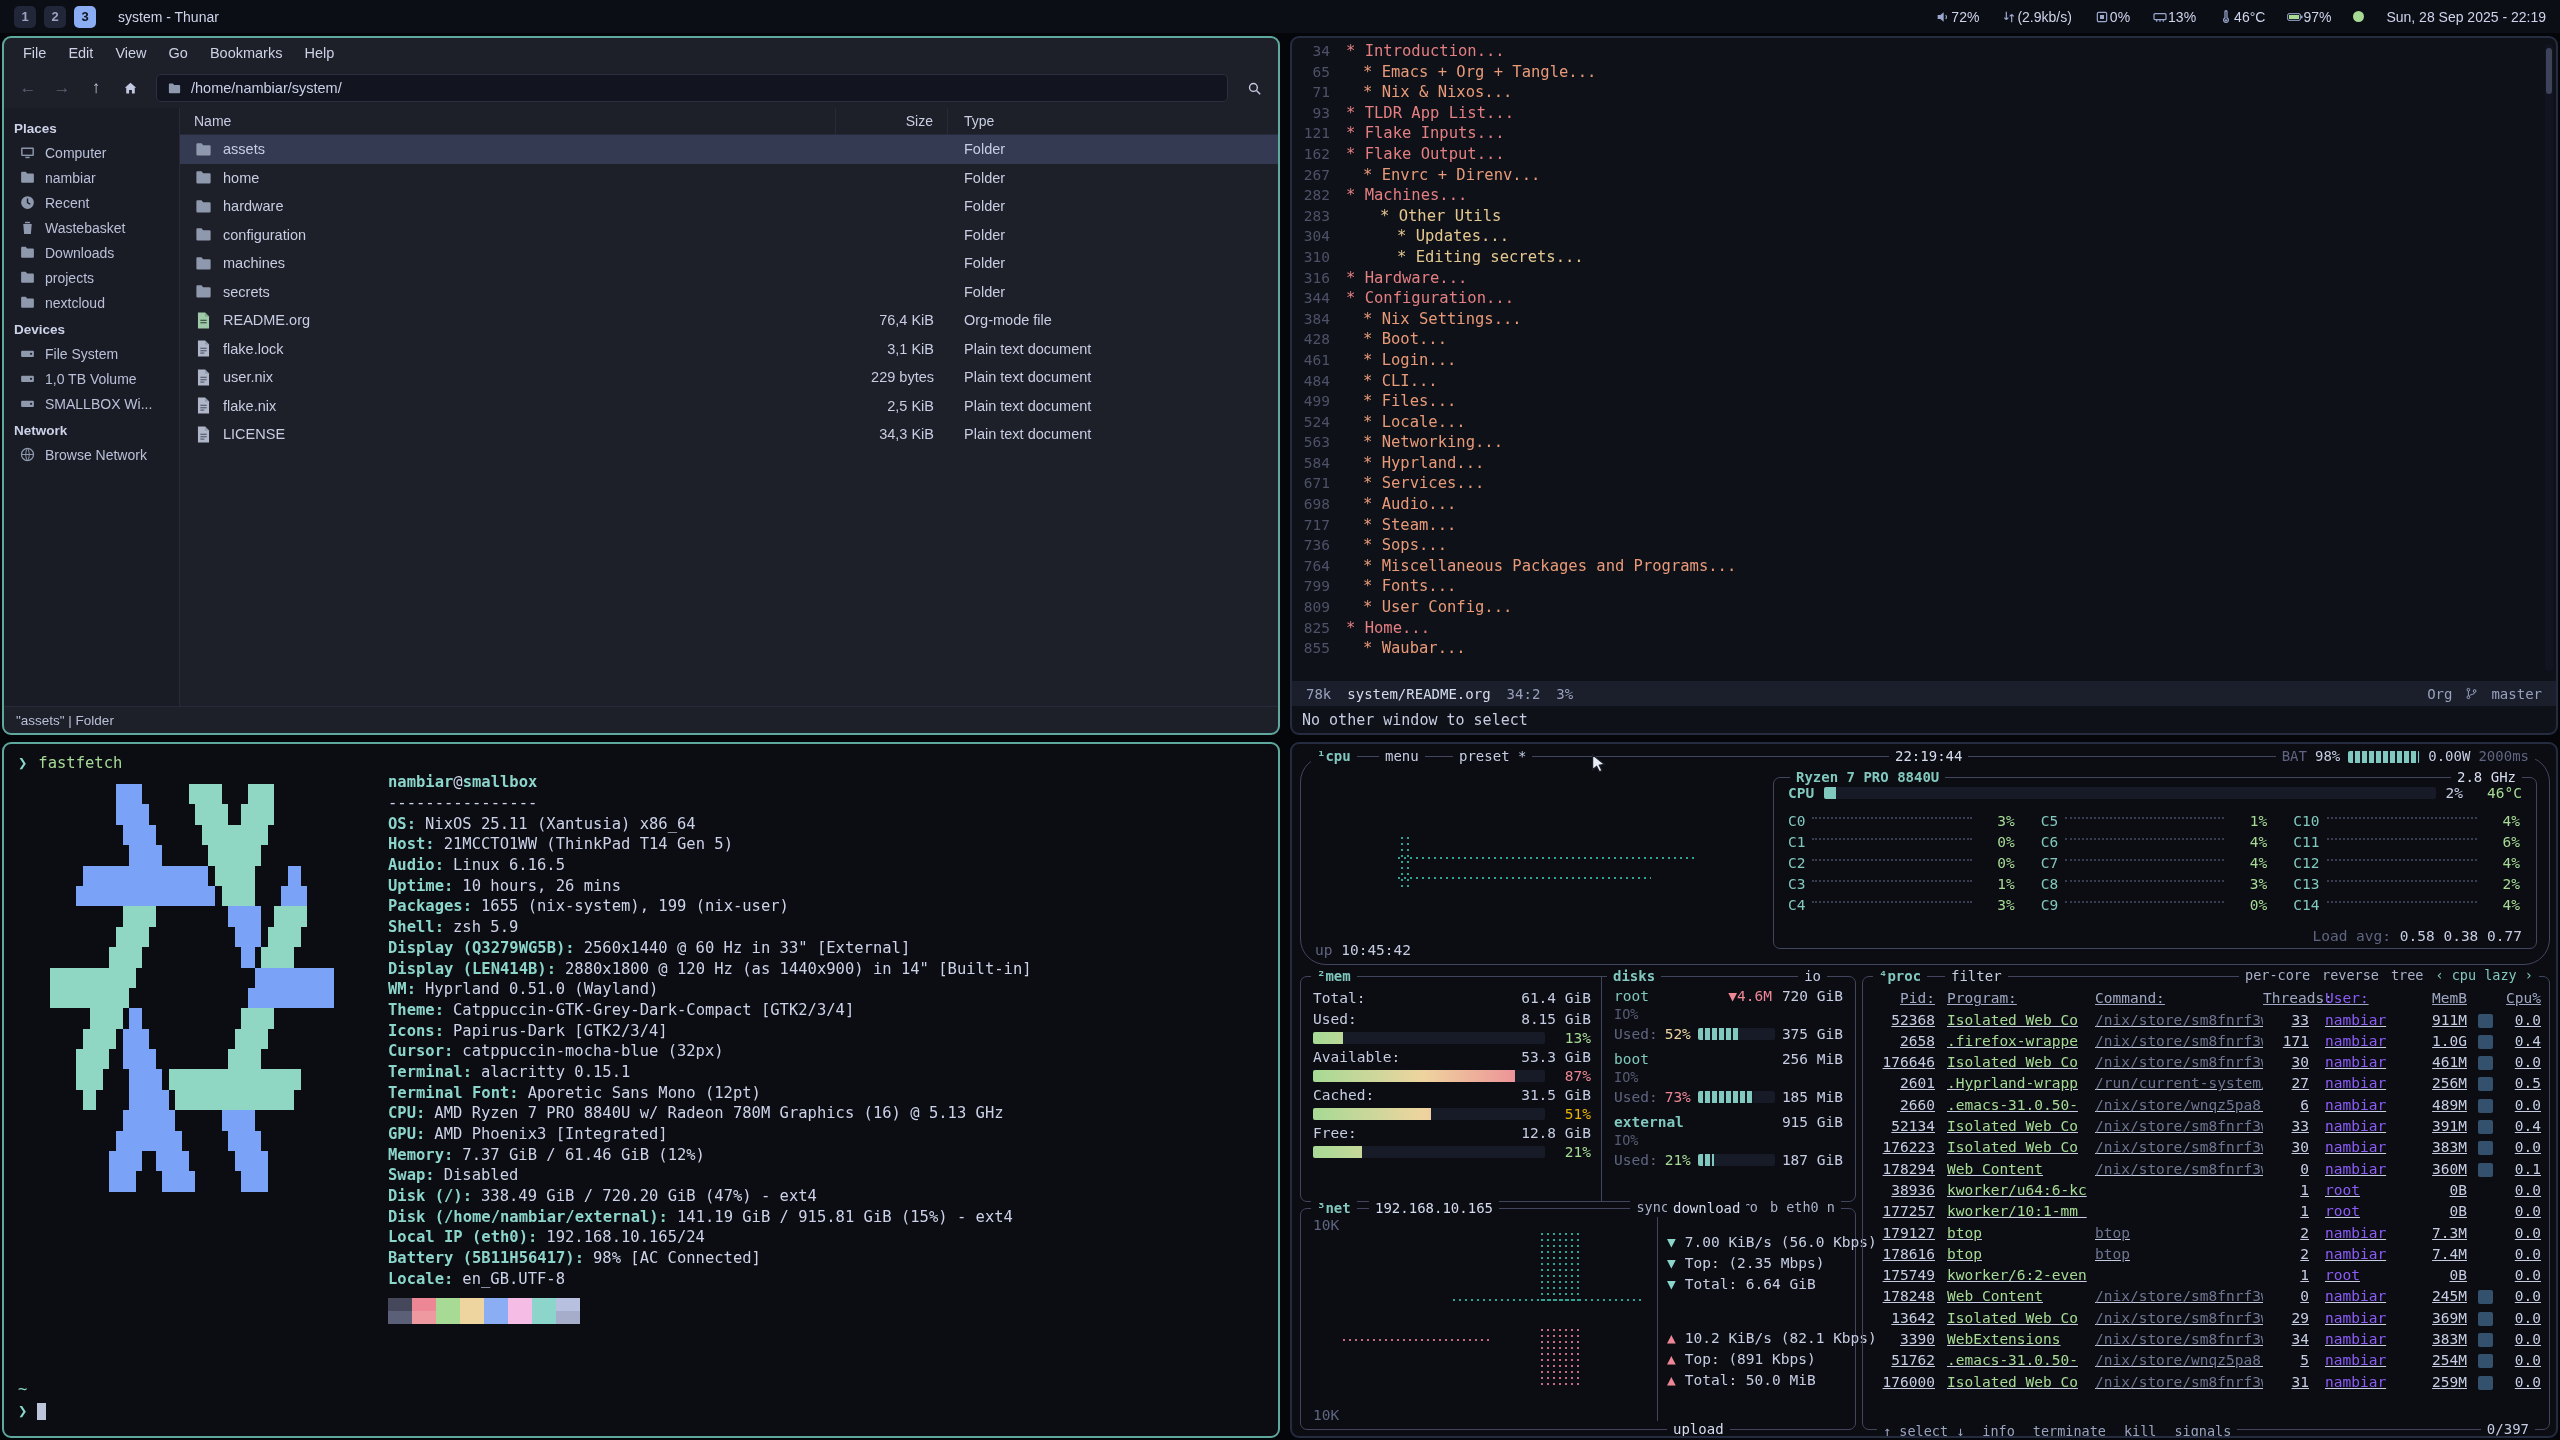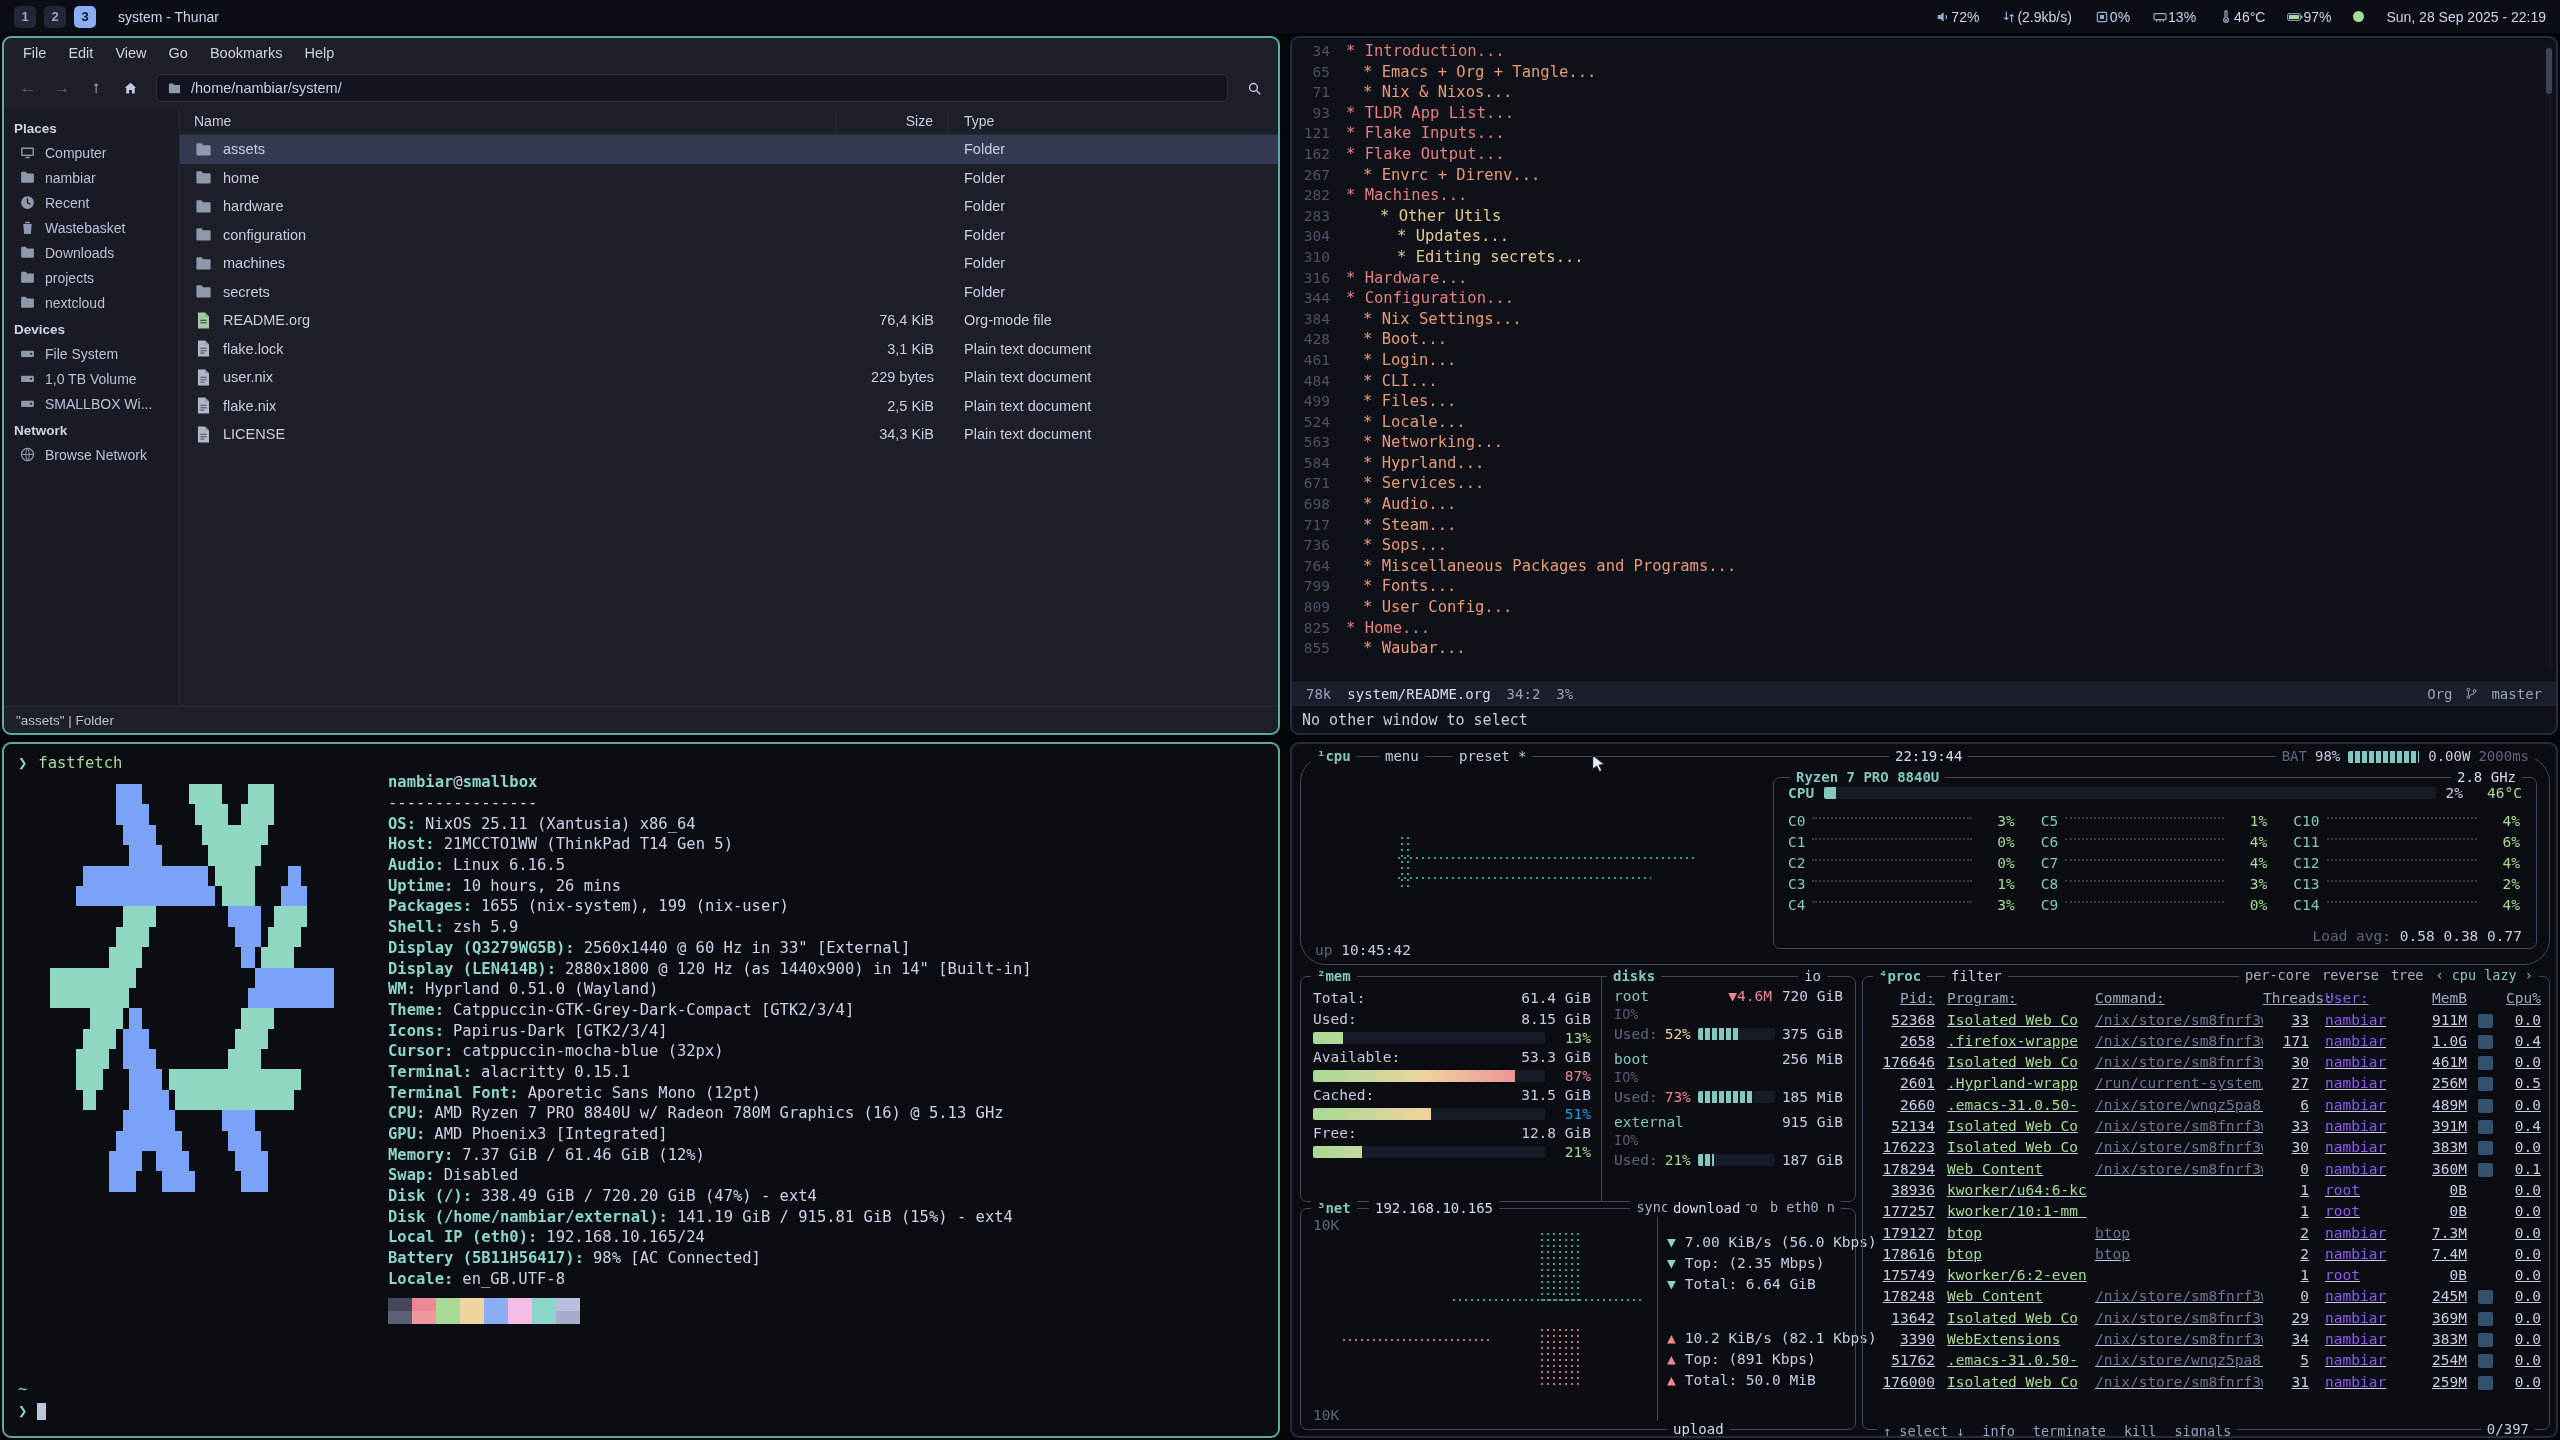--- a/index.html
+++ b/index.html
@@ -1162,21 +1162,21 @@
 
             <div>
               <div class="mem-row">
                 <span>Cached:</span>
                 <span style="margin-left:auto;">31.5 GiB</span>
               </div>
               <div class="mem-meter-row">
                 <span class="meter" style="flex:1;">
                   <i style="width: 51%;"></i>
                 </span>
-                <span style="width: 38px; text-align: right; color: #0ea5e9;">51%</span>
+                <span style="width: 38px; text-align: right; color: #eab308;">51%</span>
               </div>
             </div>
 
             <div>
               <div class="mem-row">
                 <span>Free:</span>
                 <span style="margin-left:auto;">12.8 GiB</span>
               </div>
               <div class="mem-meter-row">
                 <span class="meter" style="flex:1;">
@@ -1220,21 +1220,21 @@
                 <span style="color: rgb(237, 135, 150);">73%</span>
                 <span class="meter teal" style="flex:1;">
                   <i style="width: 73%;"></i>
                 </span>
                 <span>185 MiB</span>
               </div>
             </div>
 
             <div class="disk-entry">
               <div class="d1">
-                <span class="hl" style="font-weight:normal;">external</span>
+                <span class="hl" style="font-weight:bold;">external</span>
                 <span style="margin-left:auto;color:#ed8796;"></span>
                 <span style="margin-left:10px;">915 GiB</span>
               </div>
               <div class="d2">IO%</div>
               <div class="d3">
                 <span class="dim">Used:</span>
                 <span style="color: rgb(166, 218, 149);">21%</span>
                 <span class="meter teal" style="flex:1;">
                   <i style="width: 21%;"></i>
                 </span>

